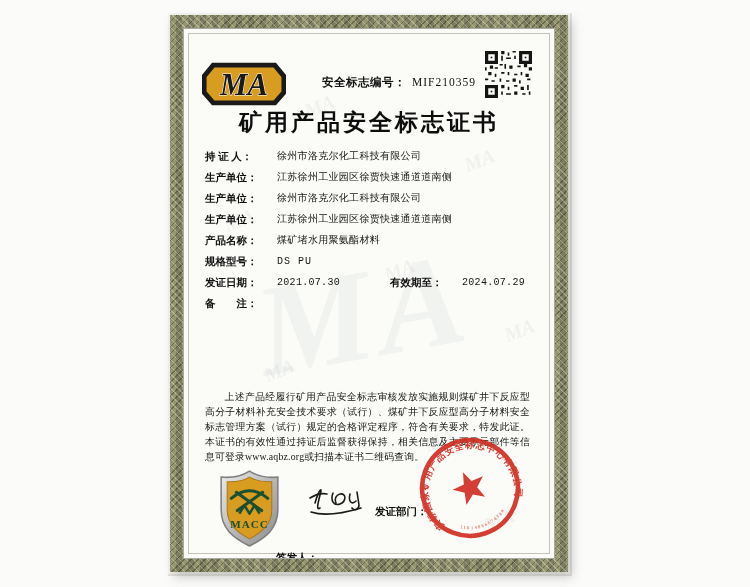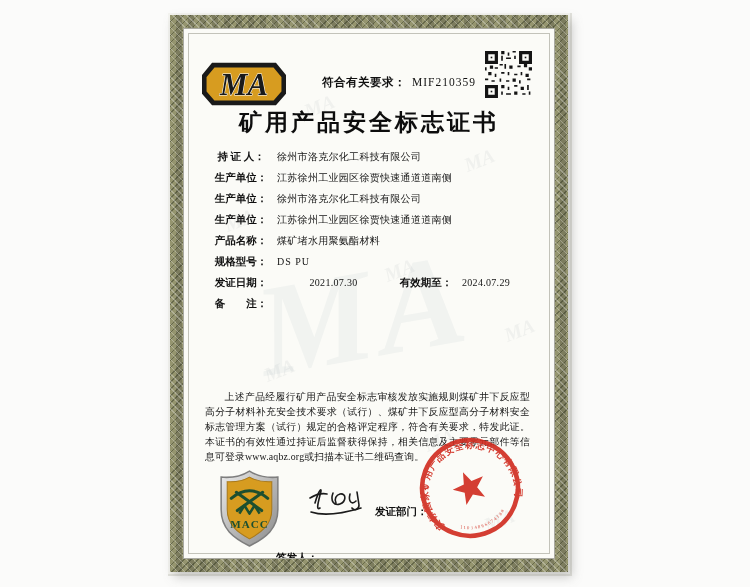--- a/index.html
+++ b/index.html
@@ -29,24 +29,24 @@
   .wm-big{position:absolute;left:72px;top:210px;font-size:130px;font-weight:bold;font-style:italic;
       color:rgba(110,135,160,.07);transform:rotate(-10deg);letter-spacing:6px;pointer-events:none;}
   .ma-logo{position:absolute;left:18px;top:32px;}
   .num-line{position:absolute;left:138px;top:46px;white-space:nowrap;font-size:11.5px;color:#111;}
   .num-line .nl-label{font-weight:bold;letter-spacing:.5px;}
   .num-line .nl-value{margin-left:6px;letter-spacing:1px;margin-top:48px;}
   .qr{position:absolute;left:301px;top:22px;}
   .cert-title{position:absolute;left:0;top:78px;width:100%;text-align:center;
       font-size:23px;font-weight:bold;letter-spacing:3px;color:#0d0d0d;}
   .fields{position:absolute;left:21px;top:121px;right:26px;}
-  .row{display:flex;margin-bottom:8px;align-items:flex-start;text-align:center;}
+  .row{display:flex;margin-bottom:8px;align-items:flex-start;}
   .lbl{flex:0 0 72px;font-weight:bold;font-size:10.5px;color:#101010;white-space:nowrap;line-height:13px;}
   .lbl.wide{flex:0 0 auto;margin-right:8px;}
-  .val{font-size:10px;color:#151515;line-height:13px;letter-spacing:.3px;}
+  .val{font-size:10px;color:#151515;line-height:13px;letter-spacing:.3px;font-family:Liberation Mono, monospace;}
   .val.mono{letter-spacing:1px;}
   .val.wrap{line-height:12.5px;}
   .date-val{flex:0 0 113px;}
   .statement{position:absolute;left:21px;top:361px;right:24px;font-size:9.8px;line-height:1.52;
       color:#151515;text-indent:2em;text-align:justify;letter-spacing:.2px;}
   .macc{position:absolute;left:33px;top:440px;}
   .signer-label,.dept-label{position:absolute;font-weight:bold;font-size:10.5px;color:#101010;white-space:nowrap;}
   .signer-label{left:92px;top:474px;margin-top:48px;}
   .dept-label{left:191px;top:476px;}
   .sig{position:absolute;left:121px;top:450px;}
@@ -69,21 +69,21 @@
     <span class="wm" style="left:50px;top:470px">MA</span>
     <span class="wm" style="left:300px;top:480px">MA</span>
     <span class="wm-big">MA</span>
 
     <svg class="ma-logo" width="84" height="46" viewBox="0 0 120 64">
       <polygon points="16,5 104,5 117,21 117,44 104,59 16,59 3,44 3,21" fill="#d79c20" stroke="#1a1a1a" stroke-width="7"></polygon>
       <text x="60" y="48" font-size="44" font-style="italic" font-weight="900" text-anchor="middle" fill="#1a1a1a" stroke="#ffffff" stroke-width="1.4" paint-order="stroke">MA</text>
     </svg>
 
     <div class="num-line">
-      <span class="nl-label">符合有关要求：</span><span class="nl-value">MIF210359</span>
+      <span class="nl-label">安全标志编号：</span><span class="nl-value">MIF210359</span>
     </div>
 
     <svg class="qr" width="47" height="47" viewBox="0 0 29 29">
       <rect x="0" y="0" width="29" height="29" fill="#fbfbf7"></rect>
       <g fill="#141414" fill-rule="evenodd">
         <path d="M0,0h8v8h-8z M2,2v4h4v-4z"></path>
         <path d="M21,0h8v8h-8z M23,2v4h4v-4z"></path>
         <path d="M0,21h8v8h-8z M2,23v4h4v-4z"></path>
         <rect x="3.5" y="3.5" width="1" height="1"></rect>
           <rect x="24.5" y="3.5" width="1" height="1"></rect>

